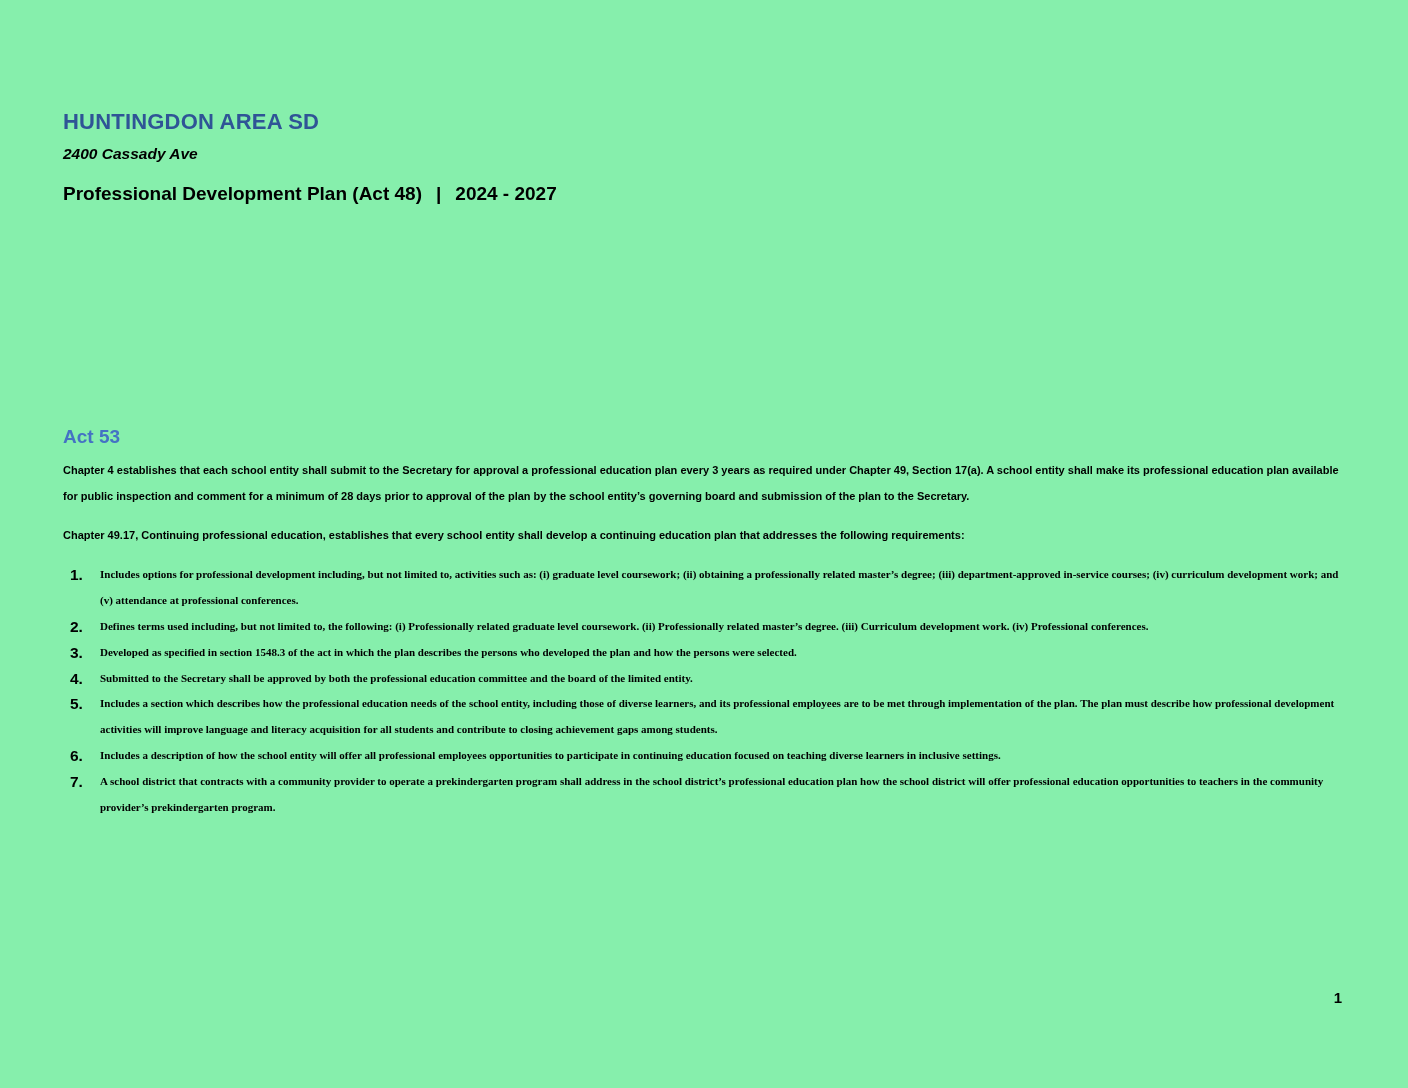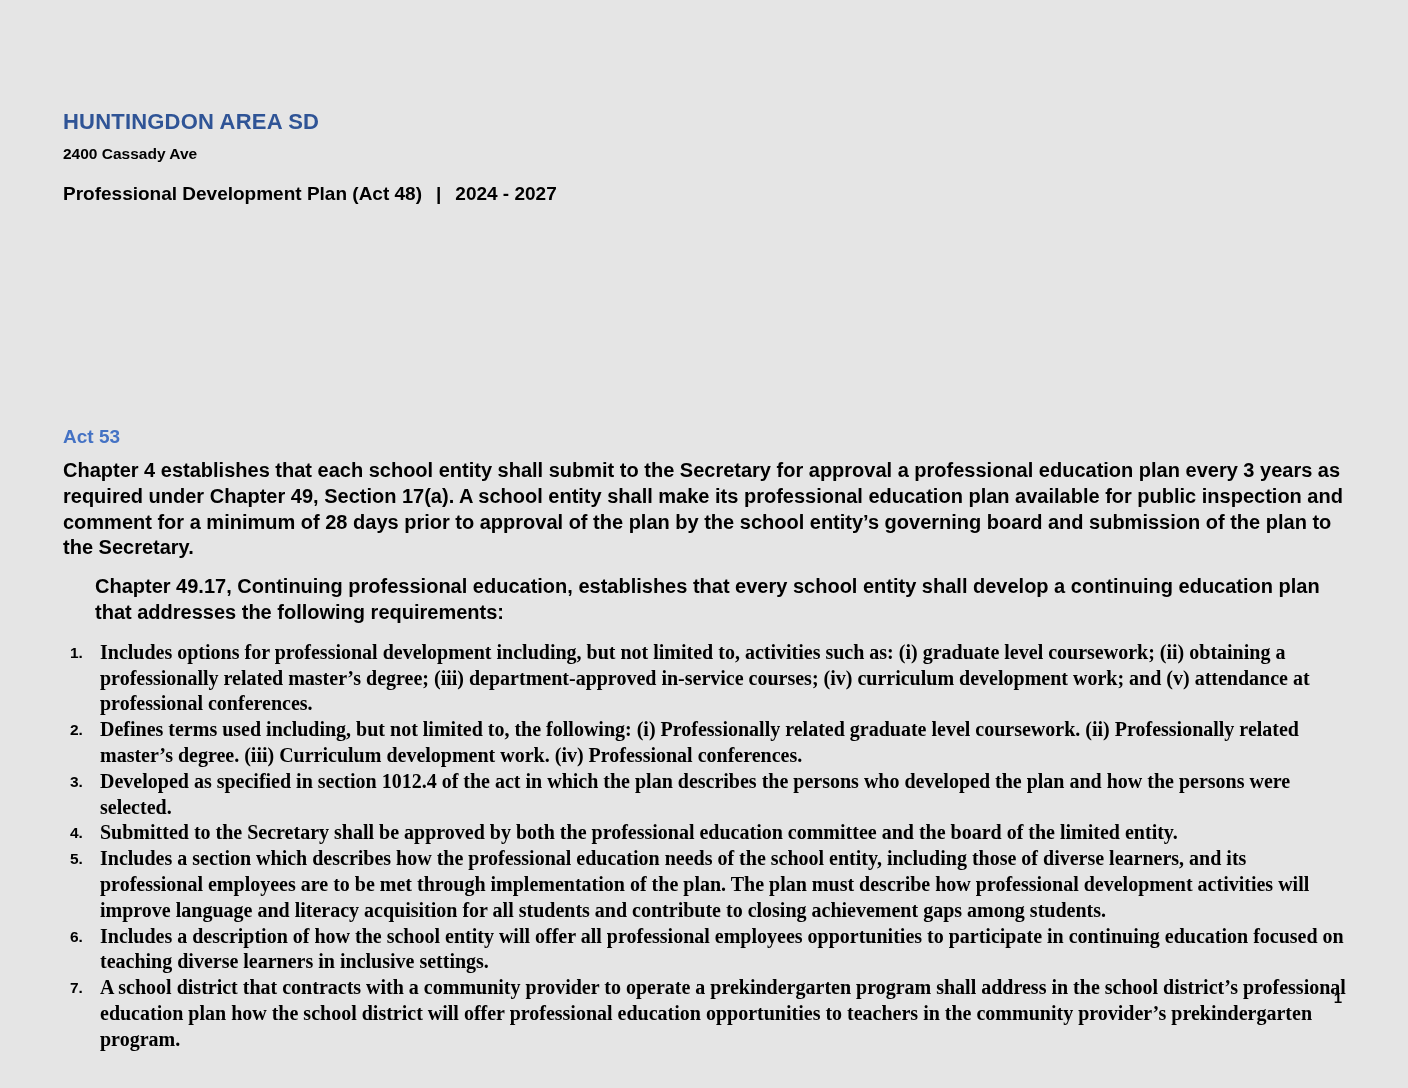--- a/index.html
+++ b/index.html
@@ -4,21 +4,21 @@
 <style>
   * { margin: 0; padding: 0; box-sizing: border-box; }
   html, body {
     background: #ffffff;
     font-family: "Liberation Sans", sans-serif;
   }
   .page {
     position: relative;
     width: 1408px;
     height: 1088px;
-    background: #e5e5e5;
+    background: #86efac;
     overflow: hidden;
   }
   .content {
     position: absolute;
     left: 63px;
     top: 108px;
     width: 1285px;
   }
   .district-title {
     font-size: 22px;
@@ -26,47 +26,48 @@
     color: #2F5496;
     letter-spacing: 0.2px;
     line-height: 28px;
   }
   .address {
     font-size: 15.5px;
     font-weight: 700;
     color: #000000;
     margin-top: 7px;
     line-height: 22px;
+    font-style: italic;
   }
   .plan-line {
     font-size: 19px;
     font-weight: 700;
     color: #000000;
     margin-top: 18px;
     line-height: 22px;
   }
   .plan-line .sep {
     display: inline-block;
     margin: 0 14px;
   }
   .section-heading {
     margin-top: 219px;
     font-size: 19px;
     font-weight: 700;
     color: #4472C4;
     line-height: 25px;
   }
   .body-text {
-    font-size: 20px;
+    font-size: 11px;
     font-weight: 600;
     color: #000000;
     line-height: 25.8px;
   }
   .para-1 { margin-top: 9px; }
-  .para-2 { margin-top: 13px; margin-left: 32px; }
+  .para-2 { margin-top: 13px; }
   .req-list {
     margin-top: 14px;
     margin-left: 7px;
   }
   .list-item {
     display: flex;
     align-items: flex-start;
   }
   .list-item .num {
     flex: 0 0 30px;
@@ -112,21 +113,21 @@
       <div class="list-item">
         <span class="num">1.</span>
         <span class="item-text body-text">Includes options for professional development including, but not limited to, activities such as: (i) graduate level coursework; (ii) obtaining a professionally related master’s degree; (iii) department-approved in-service courses; (iv) curriculum development work; and (v) attendance at professional conferences.</span>
       </div>
       <div class="list-item">
         <span class="num">2.</span>
         <span class="item-text body-text">Defines terms used including, but not limited to, the following: (i) Professionally related graduate level coursework. (ii) Professionally related master’s degree. (iii) Curriculum development work. (iv) Professional conferences.</span>
       </div>
       <div class="list-item">
         <span class="num">3.</span>
-        <span class="item-text body-text">Developed as specified in section 1012.4 of the act in which the plan describes the persons who developed the plan and how the persons were selected.</span>
+        <span class="item-text body-text">Developed as specified in section 1548.3 of the act in which the plan describes the persons who developed the plan and how the persons were selected.</span>
       </div>
       <div class="list-item">
         <span class="num">4.</span>
         <span class="item-text body-text">Submitted to the Secretary shall be approved by both the professional education committee and the board of the limited entity.</span>
       </div>
       <div class="list-item">
         <span class="num">5.</span>
         <span class="item-text body-text">Includes a section which describes how the professional education needs of the school entity, including those of diverse learners, and its professional employees are to be met through implementation of the plan. The plan must describe how professional development activities will improve language and literacy acquisition for all students and contribute to closing achievement gaps among students.</span>
       </div>
       <div class="list-item">

